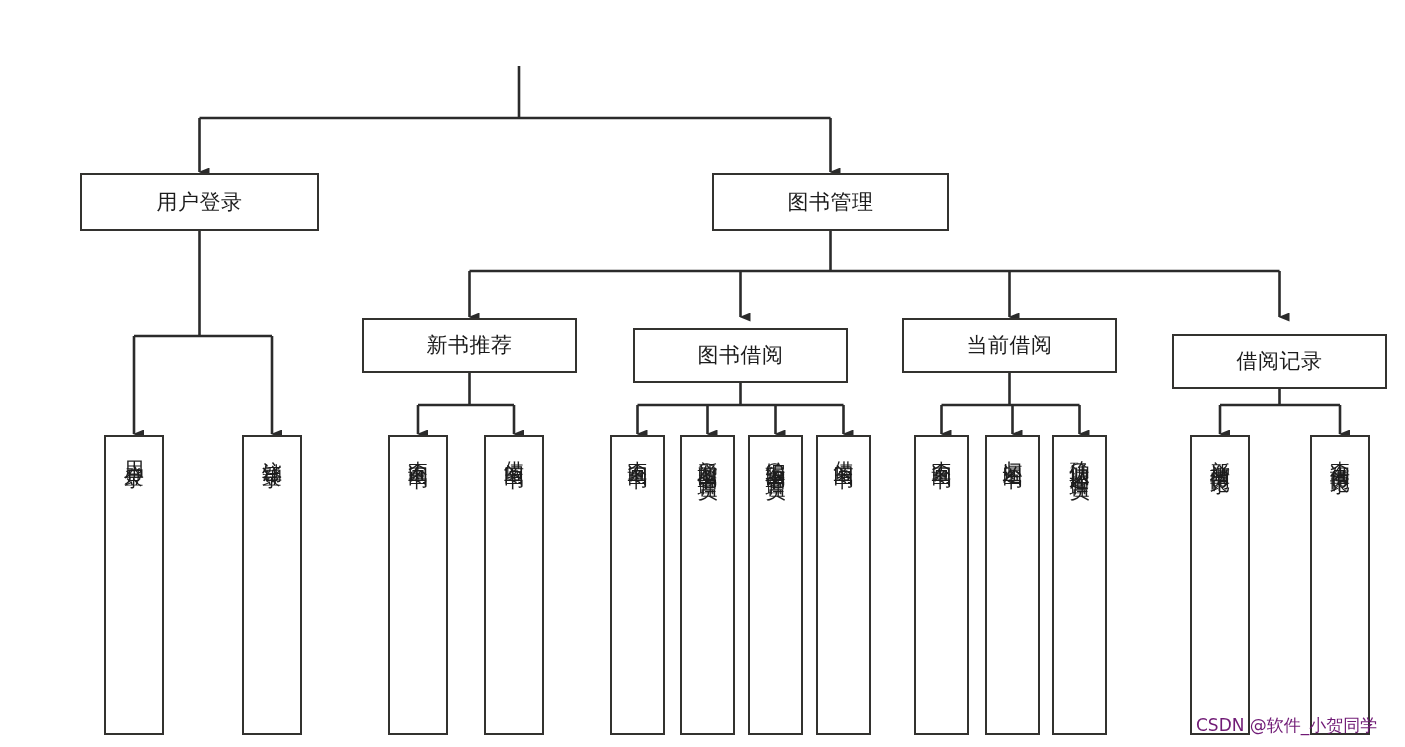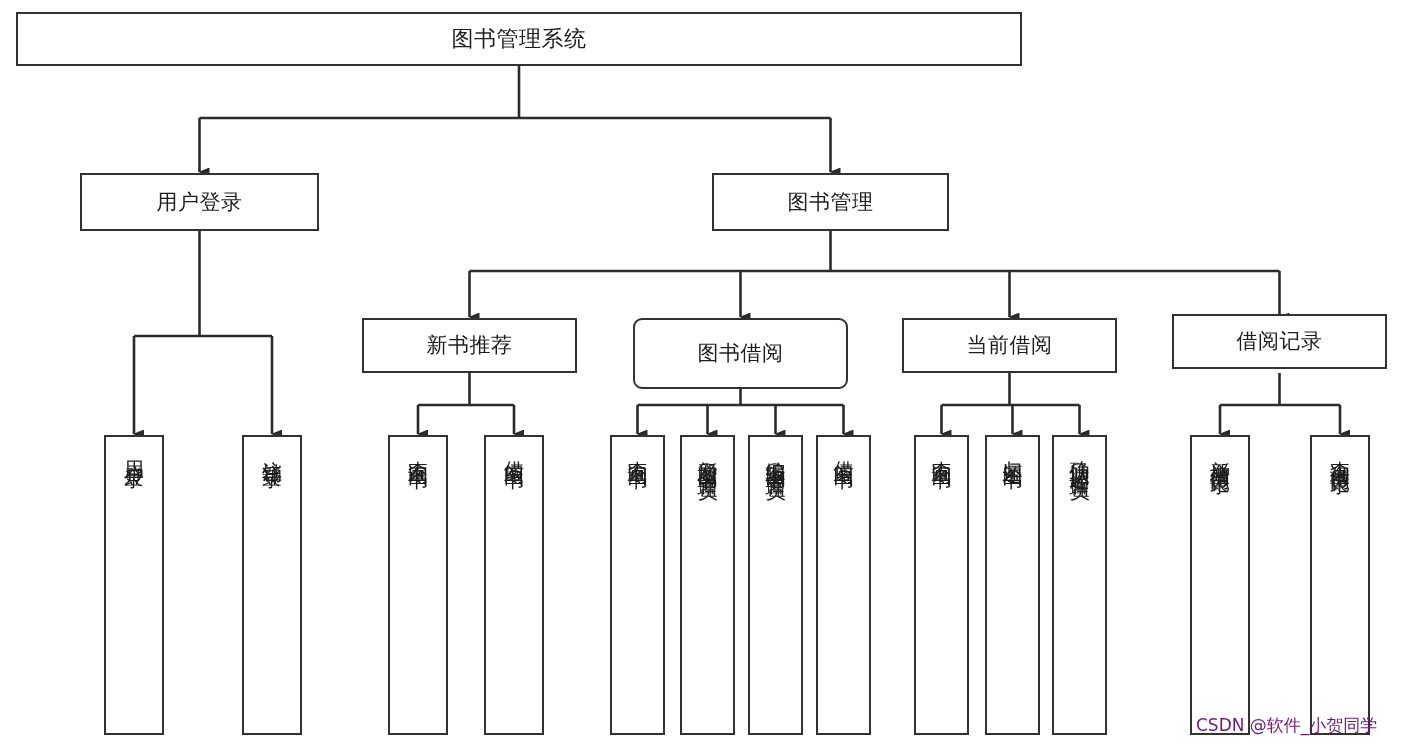--- a/index.html
+++ b/index.html
@@ -118,41 +118,38 @@
         <line x1="941.5" y1="405" x2="941.5" y2="434" marker-end="url(#arrowhead)"></line>
         <line x1="1012.5" y1="405" x2="1012.5" y2="434" marker-end="url(#arrowhead)"></line>
         <line x1="1079.5" y1="405" x2="1079.5" y2="434" marker-end="url(#arrowhead)"></line>
         <line x1="1279.5" y1="373" x2="1279.5" y2="405"></line>
         <line x1="1220" y1="405" x2="1340" y2="405"></line>
         <line x1="1220" y1="405" x2="1220" y2="434" marker-end="url(#arrowhead)"></line>
         <line x1="1340" y1="405" x2="1340" y2="434" marker-end="url(#arrowhead)"></line>
       </g>
   </svg>
 
-  <div class="node root horiz" style="left: 16px; top: 12px; width: 1006px; height: 54px;">
-    <span class="node-label">图书管理系统</span>
-  </div>
 
   <div class="node horiz" style="left: 80px; top: 173px; width: 239px; height: 58px;">
     <span class="node-label">用户登录</span>
   </div>
   <div class="node horiz" style="left: 712px; top: 173px; width: 237px; height: 58px;">
     <span class="node-label">图书管理</span>
   </div>
 
   <div class="node horiz" style="left: 362px; top: 318px; width: 215px; height: 55px;">
     <span class="node-label">新书推荐</span>
   </div>
-  <div class="node horiz" style="left: 633px; top: 318px; width: 215px; height: 71px; border-radius: 9px;">
+  <div class="node horiz" style="left: 633px; top: 328px; width: 215px; height: 55px;">
     <span class="node-label">图书借阅</span>
   </div>
   <div class="node horiz" style="left: 902px; top: 318px; width: 215px; height: 55px; align-items: center;">
     <span class="node-label">当前借阅</span>
   </div>
-  <div class="node horiz" style="left: 1172px; top: 314px; width: 215px; height: 55px;">
+  <div class="node horiz" style="left: 1172px; top: 334px; width: 215px; height: 55px;">
     <span class="node-label">借阅记录</span>
   </div>
 
   <div class="node vert" style="left: 104px; top: 435px; width: 60px; height: 300px;">
     <span class="node-label">用户登录</span>
   </div>
   <div class="node vert" style="left: 242px; top: 435px; width: 60px; height: 300px;">
     <span class="node-label">注销登录</span>
   </div>
   <div class="node vert" style="left: 388px; top: 435px; width: 60px; height: 300px;">

